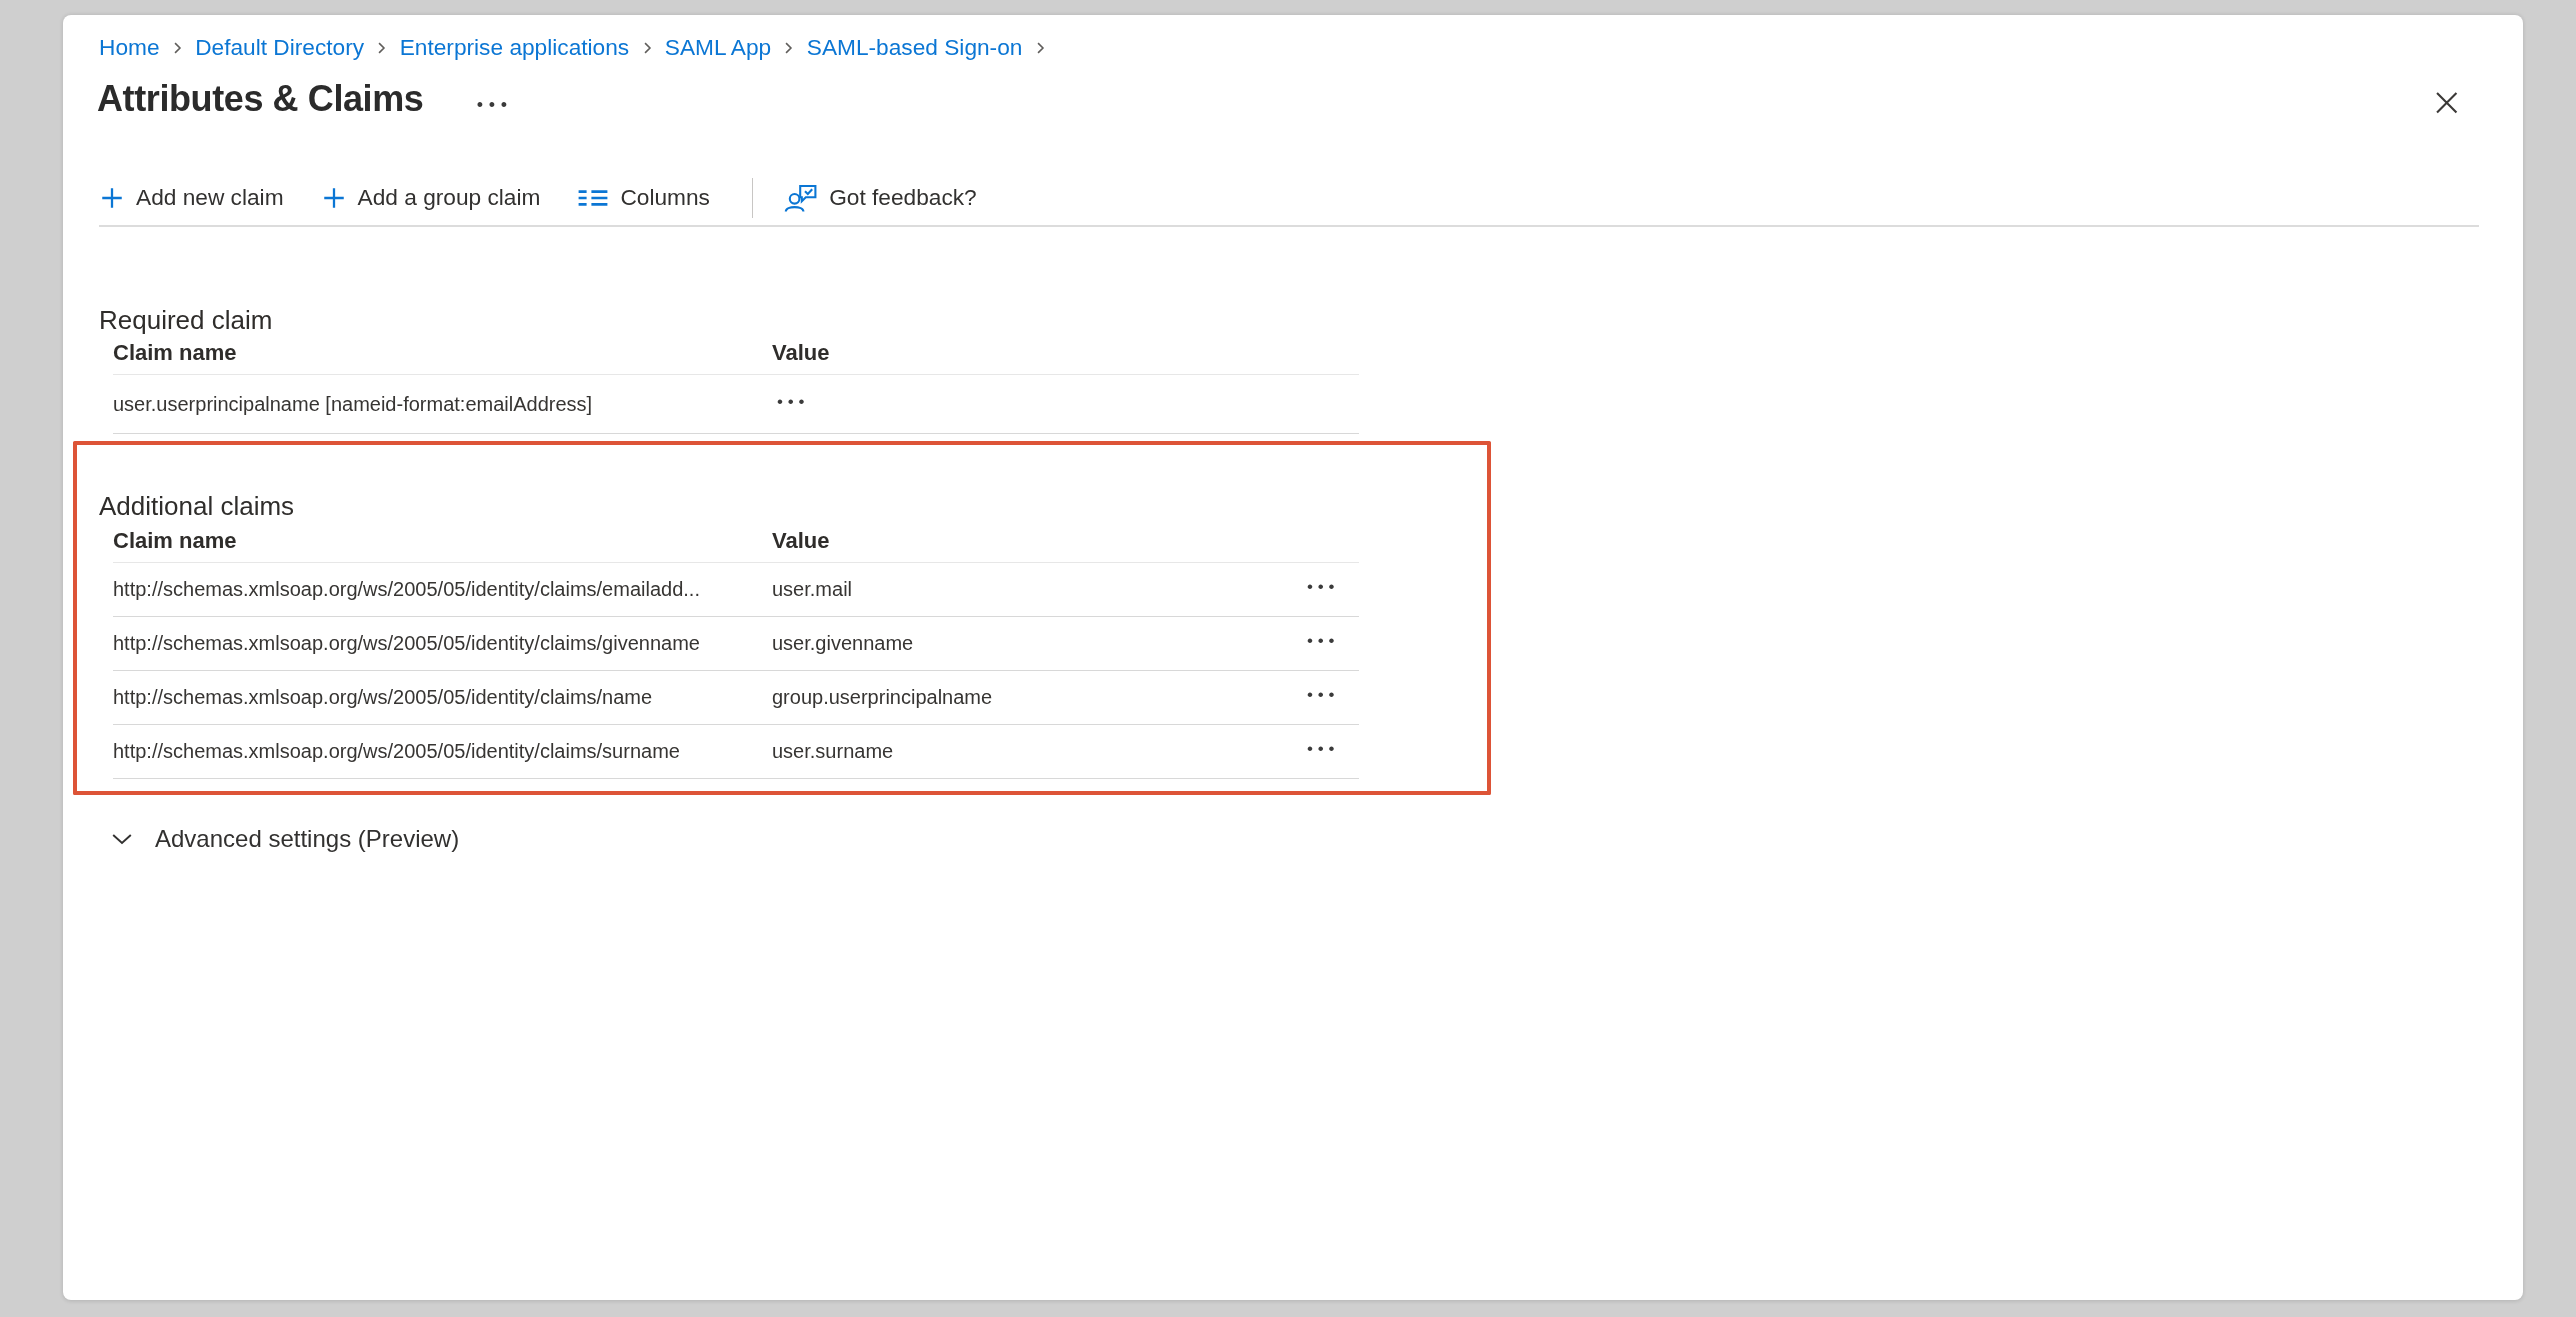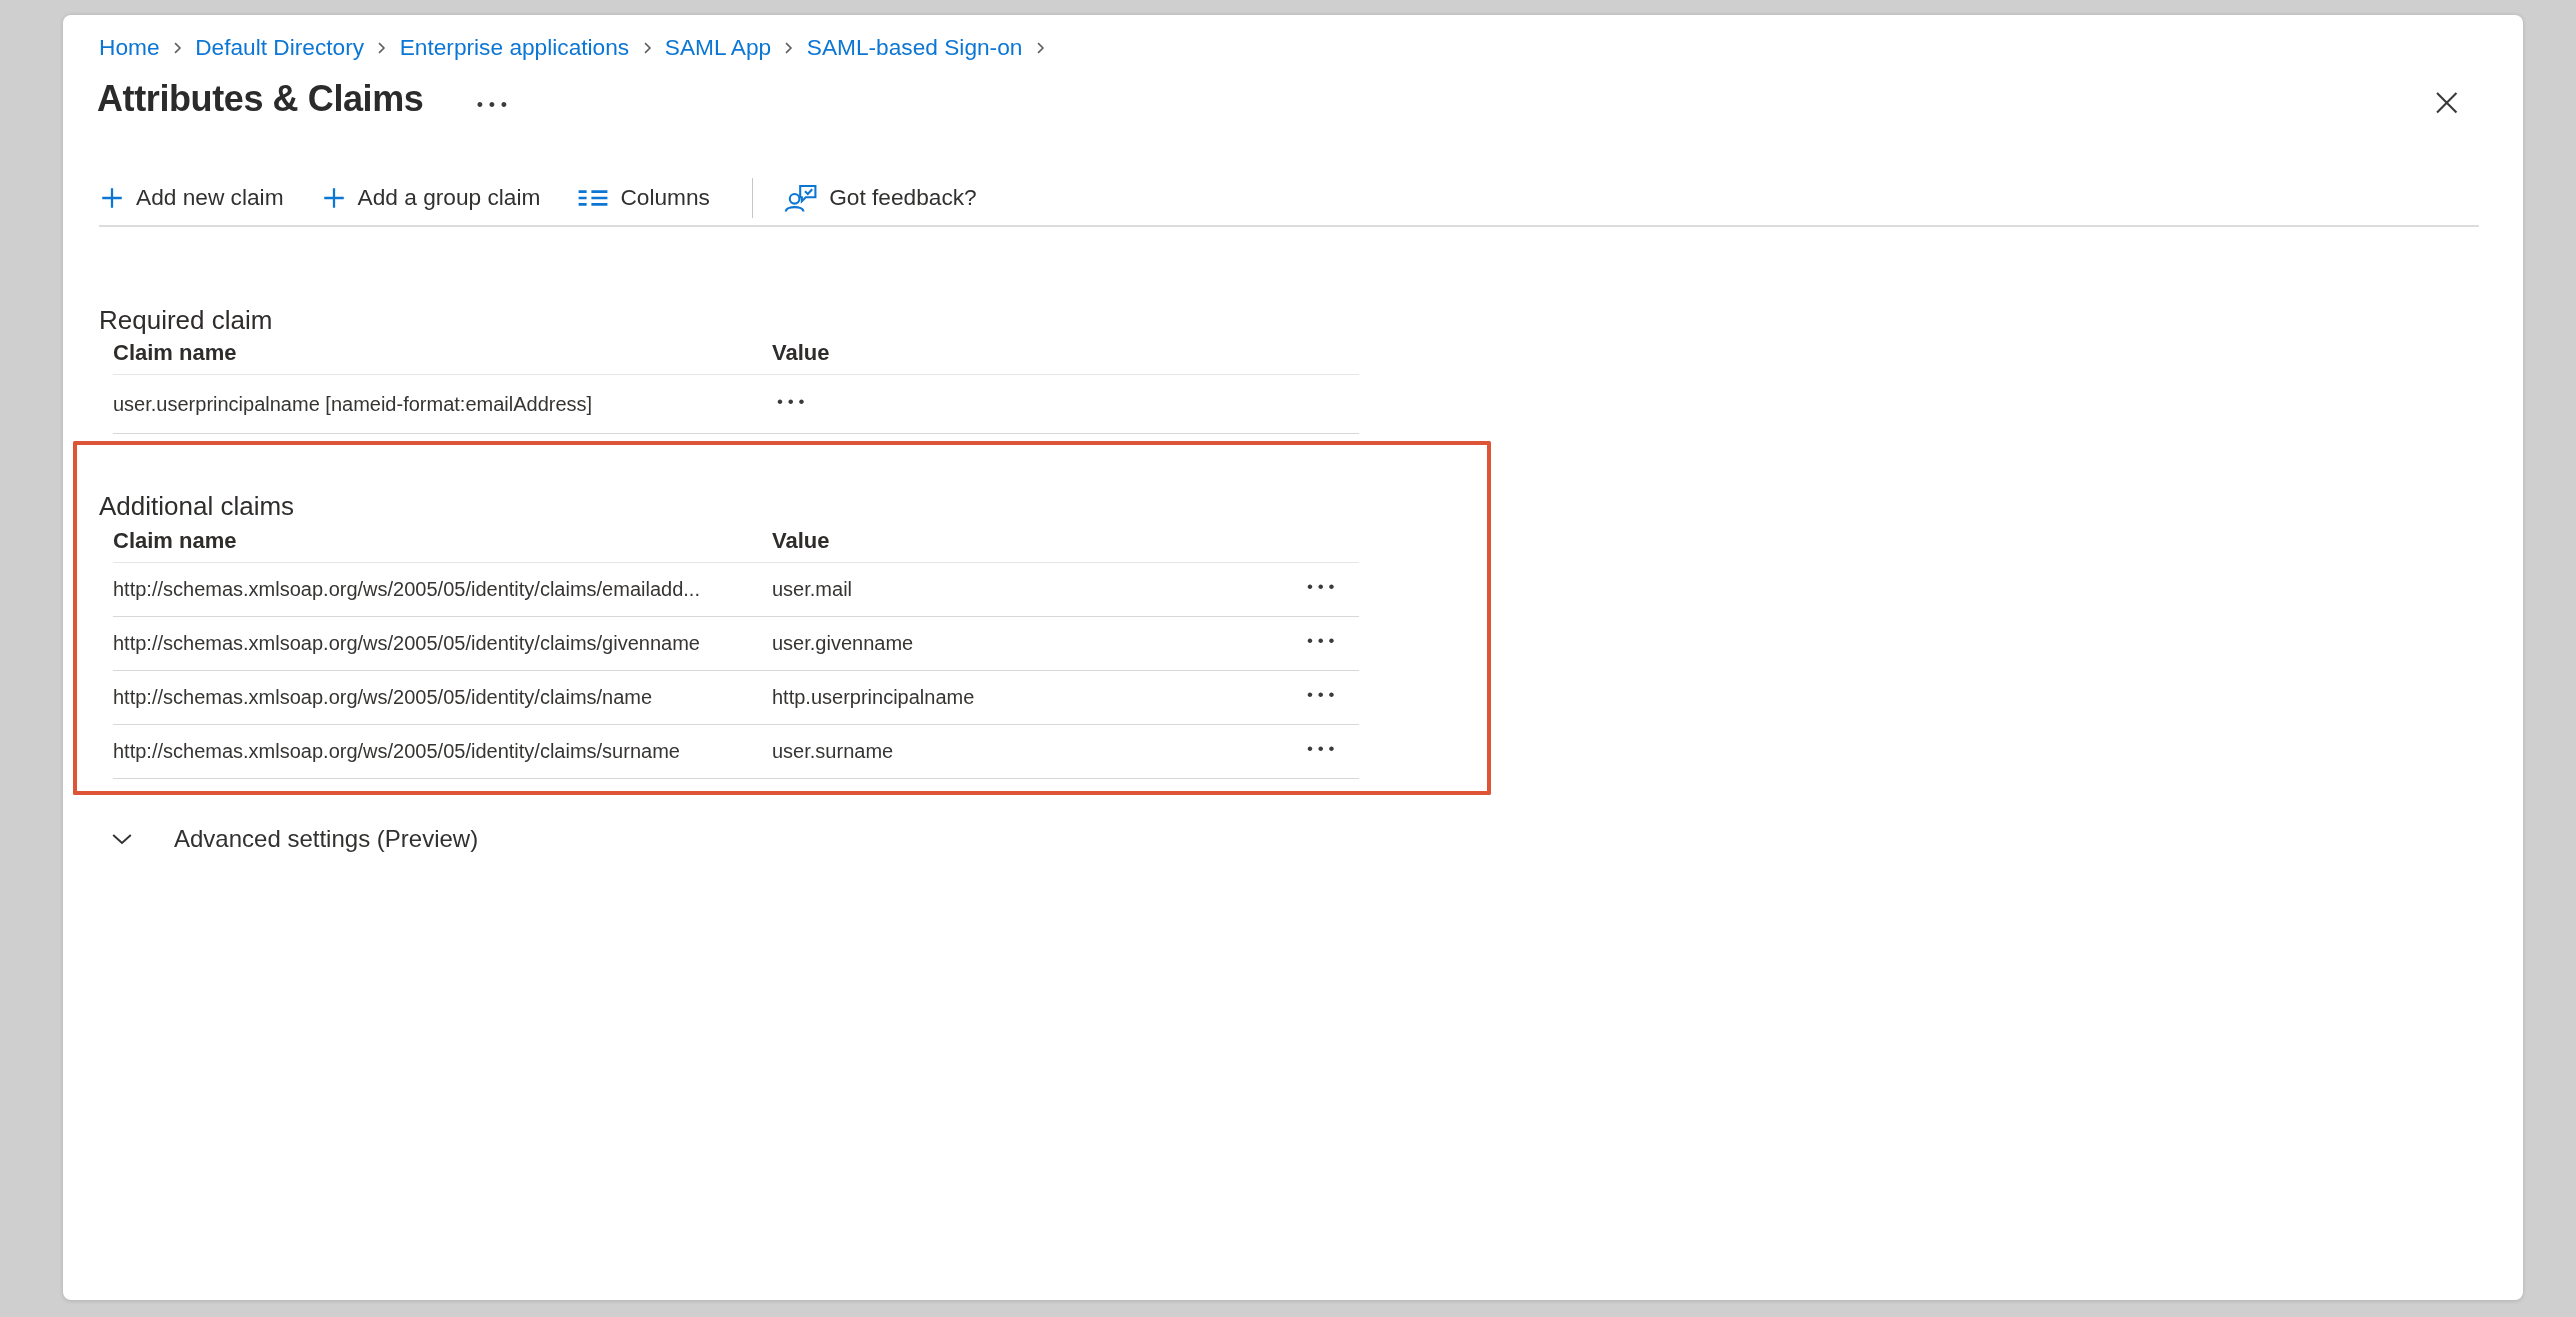--- a/index.html
+++ b/index.html
@@ -97,21 +97,21 @@
   
   .highlight-box{
     position:absolute; left:9.7px; top:426px;
     width:1418px; height:354px;
     border:4px solid #dd5437; border-radius:1.6px;
     box-sizing:border-box; pointer-events:none;
   }
   
   .advanced{
     position:absolute; left:47px; top:806px; height:36px;
-    display:flex; align-items:center; gap:40px;
+    display:flex; align-items:center; gap:21px;
     background:none; border:none; cursor:pointer;
     font-family:inherit; font-size:24px; color:#323130; padding:0;justify-content:center;
   }
   .icon{ display:flex; align-items:center; justify-content:center; }
 </style>
 </head>
 <body>
 
 <div class="panel">
 
@@ -228,21 +228,21 @@
       <span class="cell">user.mail</span>
       <button class="dots">•••</button>
     </div>
     <div class="trow">
       <span class="cell">http://schemas.xmlsoap.org/ws/2005/05/identity/claims/givenname</span>
       <span class="cell">user.givenname</span>
       <button class="dots">•••</button>
     </div>
     <div class="trow">
       <span class="cell">http://schemas.xmlsoap.org/ws/2005/05/identity/claims/name</span>
-      <span class="cell">http.userprincipalname</span>
+      <span class="cell">group.userprincipalname</span>
       <button class="dots">•••</button>
     </div>
     <div class="trow">
       <span class="cell">http://schemas.xmlsoap.org/ws/2005/05/identity/claims/surname</span>
       <span class="cell">user.surname</span>
       <button class="dots">•••</button>
     </div>
   </div>
 
   <button class="advanced">

